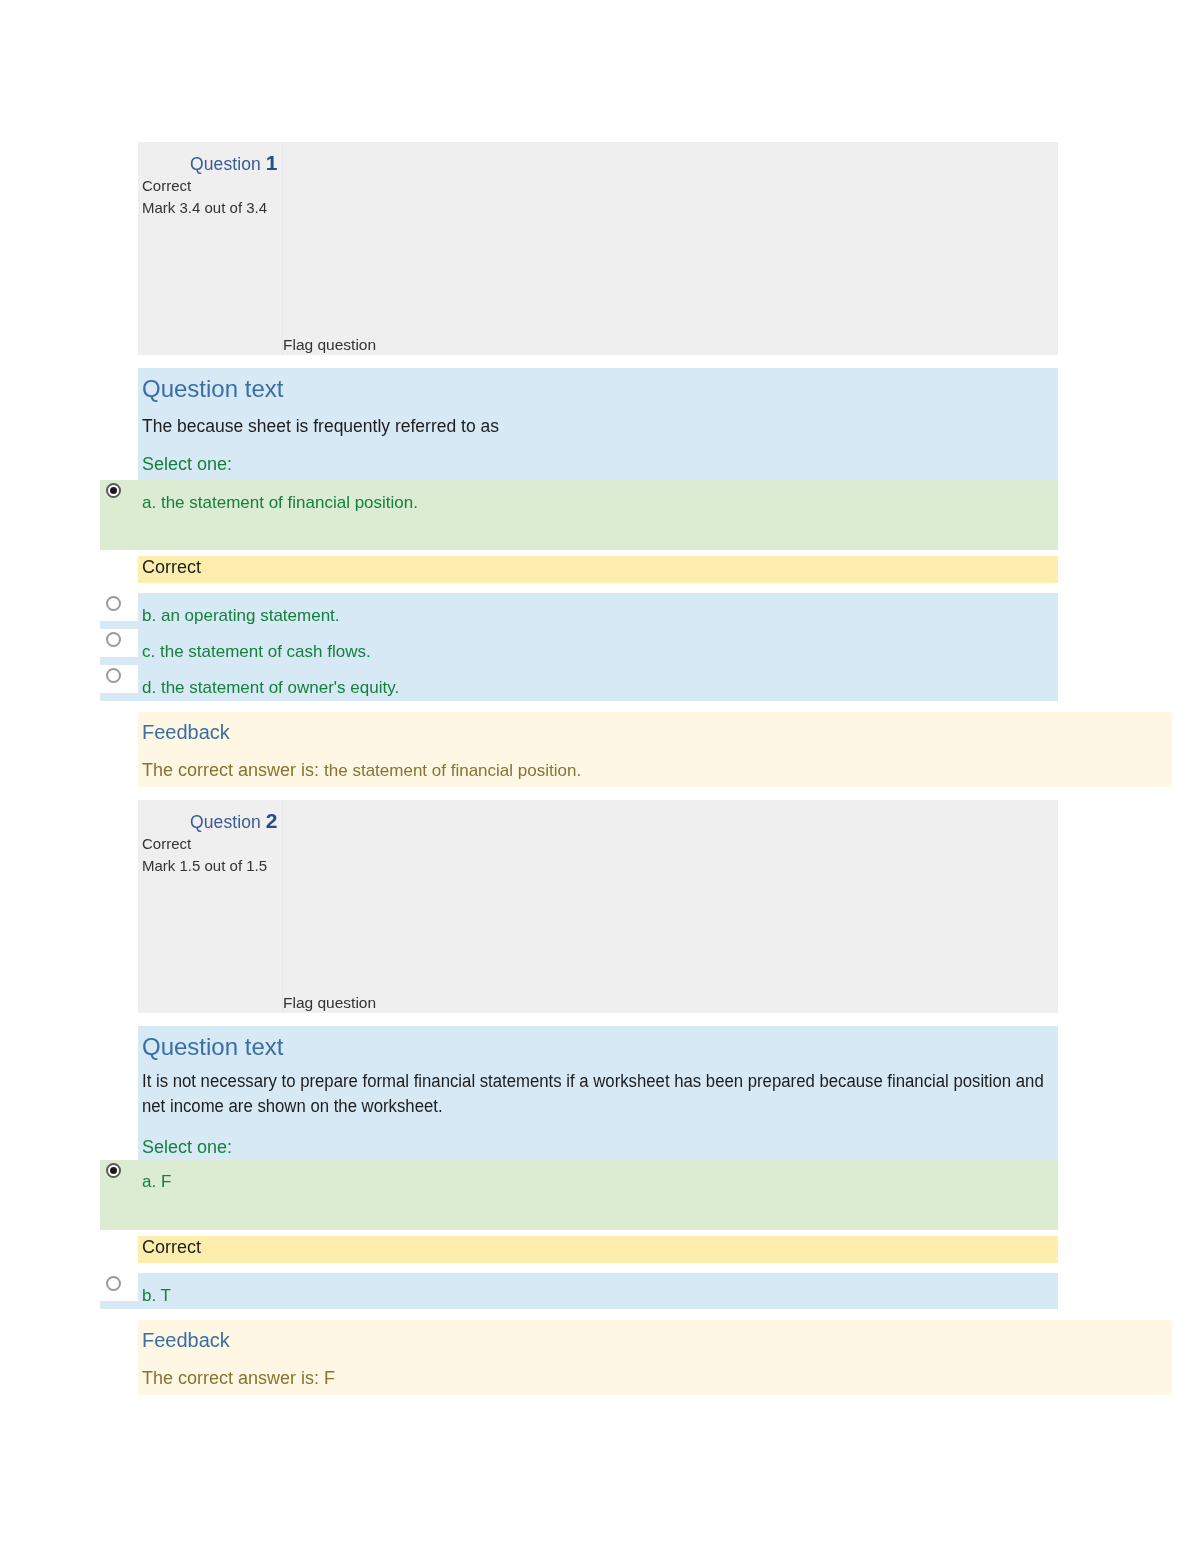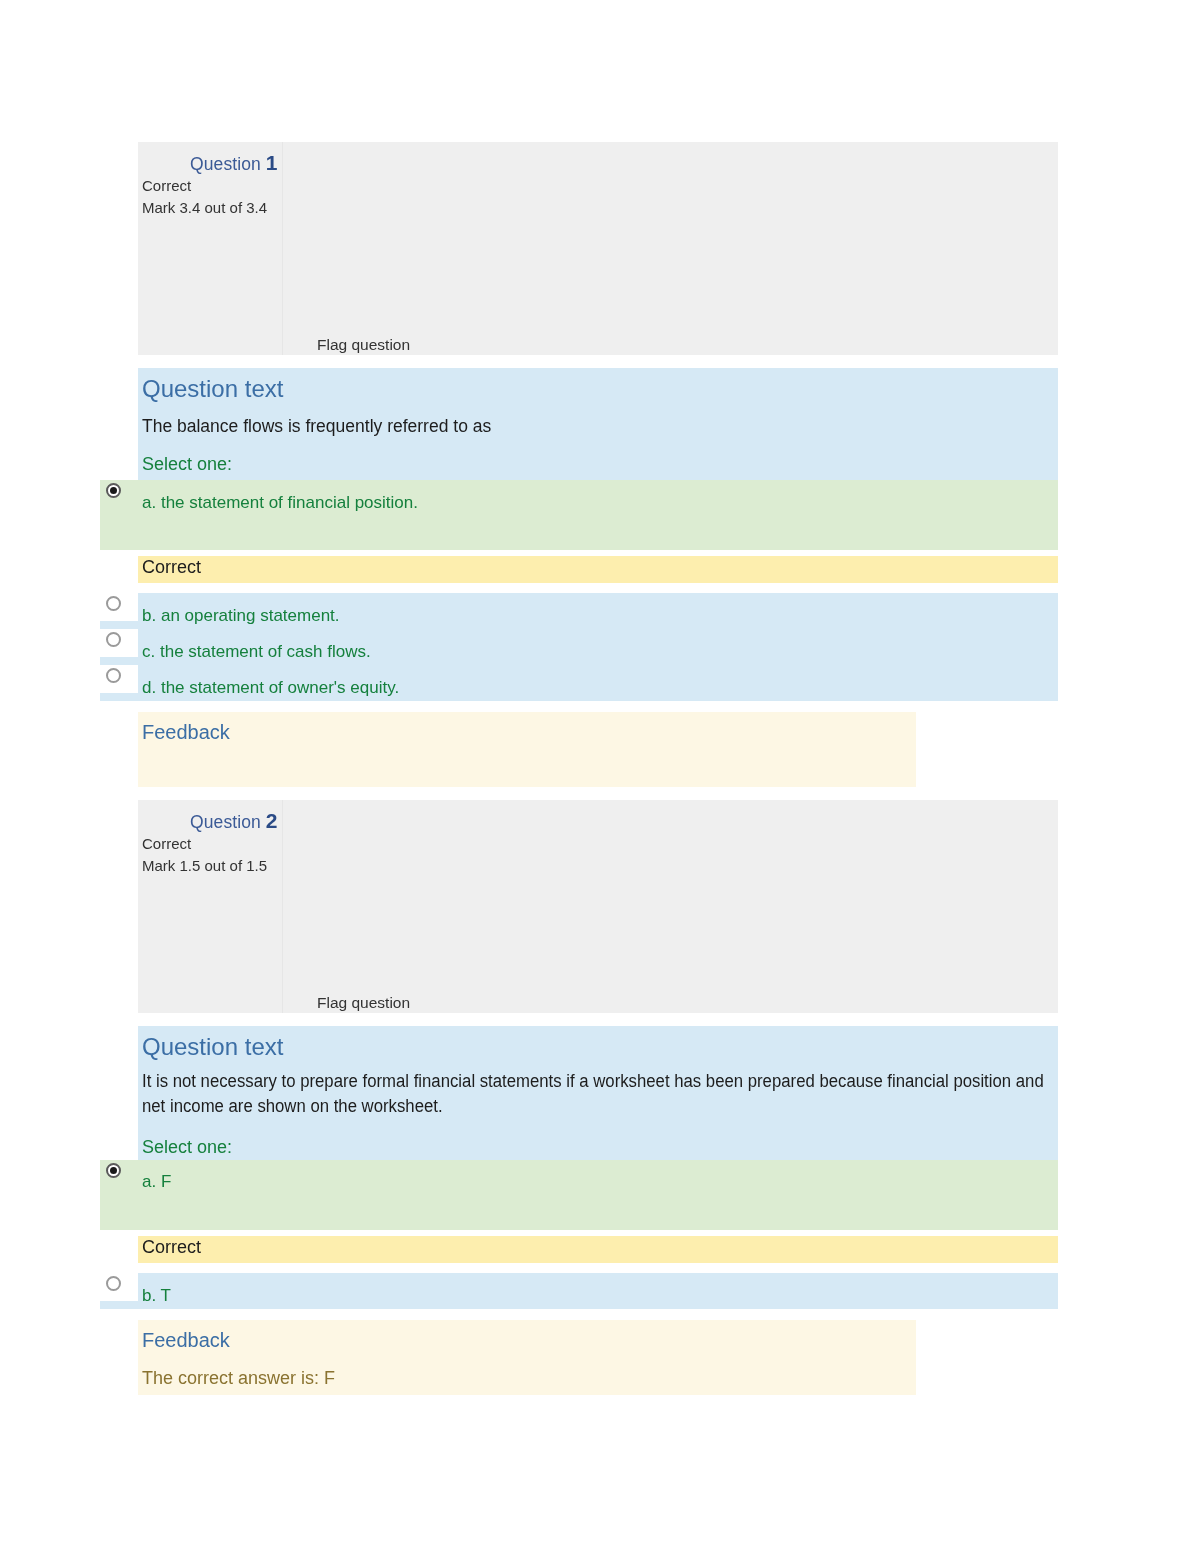--- a/index.html
+++ b/index.html
@@ -69,21 +69,20 @@
     top: 57px;
     font-size: 15px;
     color: #333333;
     white-space: nowrap;
   }
   .qheader .flag {
     position: absolute;
     font-size: 15.5px;
     color: #333333;
     white-space: nowrap;
-    margin-left: 34px;
   }
 
   
   .qtextblock {
     position: absolute;
     left: 138px;
     width: 920px;
     background: #d6e9f5;
   }
   .blocktitle {
@@ -164,21 +163,21 @@
     top: 1px;
     font-size: 18px;
     color: #1d1d1d;
     white-space: nowrap;
   }
 
   
   .feedbackblock {
     position: absolute;
     left: 138px;
-    width: 778px;
+    width: 1034px;
     background: #fdf7e4;
   }
   .fbtitle {
     position: absolute;
     left: 4px;
     font-size: 20px;
     color: #3b6ea5;
     white-space: nowrap;
   }
   .fbline {
@@ -204,21 +203,21 @@
       <span>Question</span>
       <b>1</b>
     </div>
     <div class="qstate">Correct</div>
     <div class="qmark">Mark 3.4 out of 3.4</div>
     <div class="flag" style="left:145px; top:194px;">Flag question</div>
   </div>
 
   <div class="qtextblock" style="top:368px; height:112px;">
     <div class="blocktitle" style="top:7px;">Question text</div>
-    <div class="qbody" style="top:46px; width:890px;">The balance flows is frequently referred to as</div>
+    <div class="qbody" style="top:46px; width:890px;">The because sheet is frequently referred to as</div>
     <div class="selectone" style="top:86px;">Select one:</div>
   </div>
 
   <div class="optblock" style="left:100px; top:480px; width:958px; height:70px; background:#dcecd2;"></div>
   <div class="radio checked" style="left:106px; top:483px;"></div>
   <div class="optlabel" style="left:142px; top:493px;">
     <span>a.</span>
     <span>the statement of financial position.</span>
   </div>
 
@@ -245,20 +244,24 @@
   <div class="optblock" style="left:138px; top:665px; width:920px; height:36px; background:#d6e9f5;"></div>
   <div class="optblock" style="left:100px; top:693px; width:958px; height:8px; background:#d6e9f5;"></div>
   <div class="radio" style="left:106px; top:668px;"></div>
   <div class="optlabel" style="left:142px; top:678px;">
     <span>d.</span>
     <span>the statement of owner's equity.</span>
   </div>
 
   <div class="feedbackblock" style="top:712px; height:75px;">
     <div class="fbtitle" style="top:9px;">Feedback</div>
+    <div class="fbline" style="top:48px;">
+      <span>The correct answer is:</span>
+      <span class="tail">the statement of financial position.</span>
+    </div>
   </div>
 
   <div class="qheader" style="top:800px; height:213px;">
     <div class="infocol"></div>
     <div class="qno">
       <span>Question</span>
       <b>2</b>
     </div>
     <div class="qstate">Correct</div>
     <div class="qmark">Mark 1.5 out of 1.5</div>

